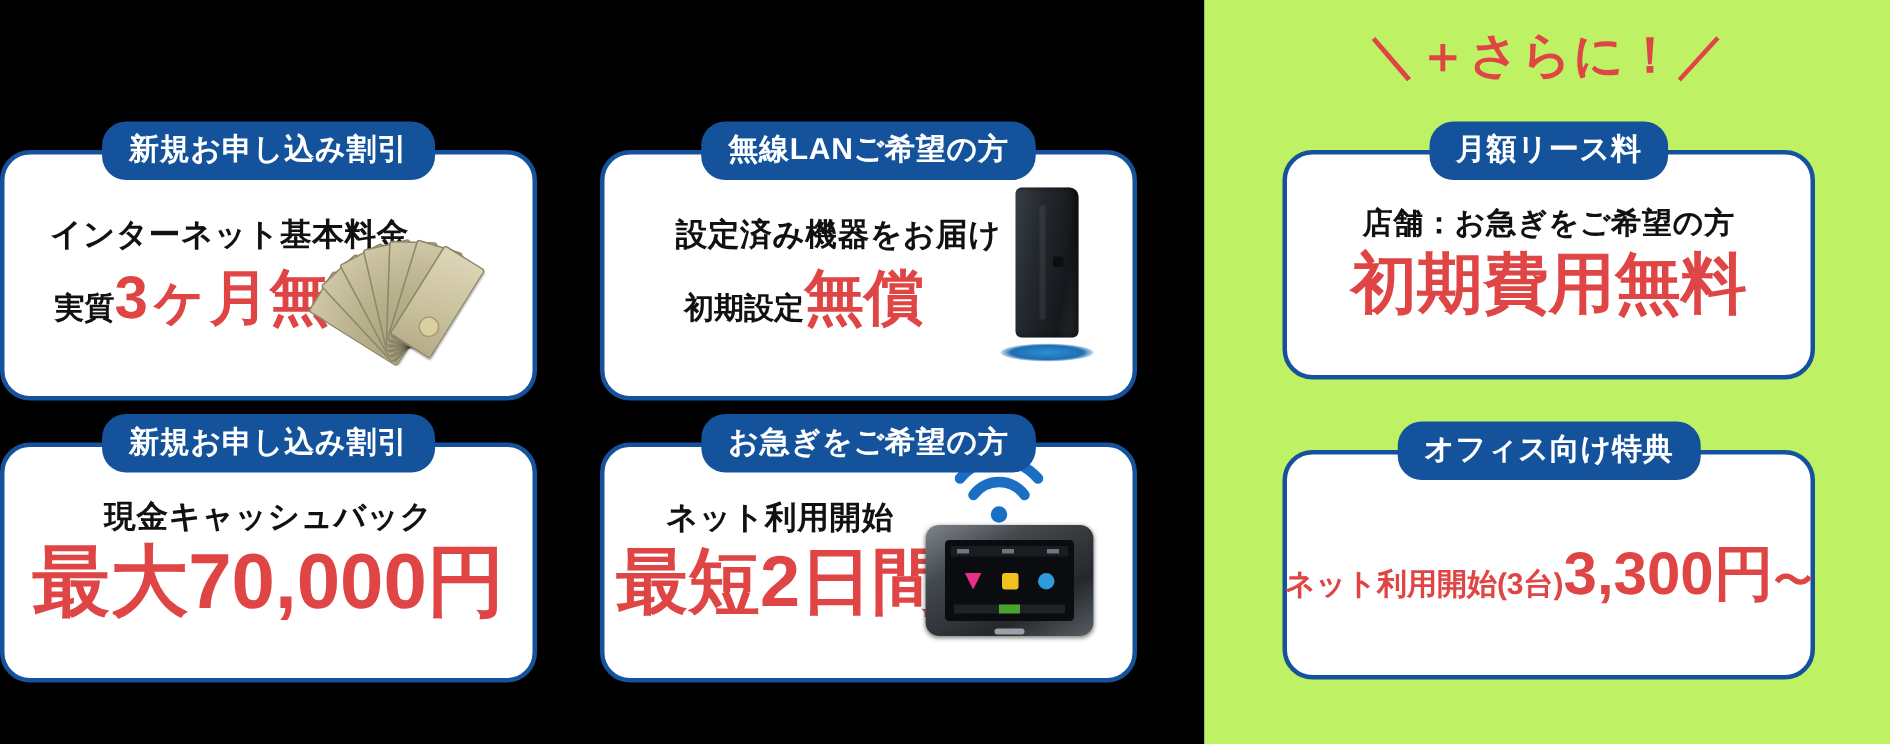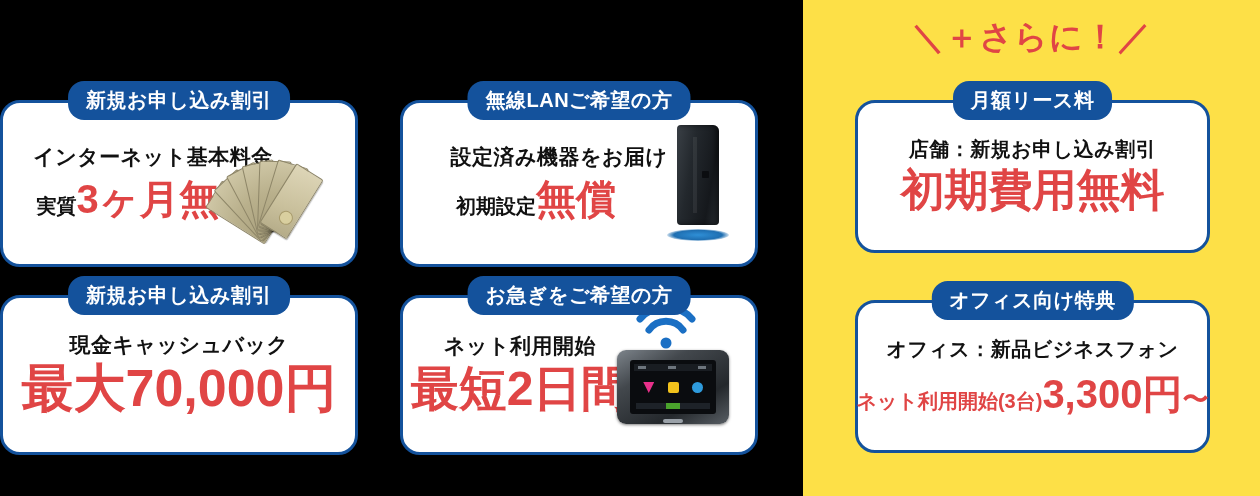--- a/index.html
+++ b/index.html
@@ -25,21 +25,21 @@
     width: 803px;
     height: 496px;
     background: #000000;
   }
   .right-panel {
     position: absolute;
     left: 803px;
     top: 0;
     width: 457px;
     height: 496px;
-    background: #fde047;
+    background: #bef264;
   }
 
   
   .card {
     position: absolute;
     background: #ffffff;
     border: 3px solid #14529c;
     border-radius: 20px;
     box-sizing: border-box;
   }
@@ -324,29 +324,28 @@
     </div>
   </div>
 
   <div class="right-panel">
 
     <div class="plus-header">＼＋さらに！／</div>
 
     <div class="card" id="card-shop">
       <div class="badge">月額リース料</div>
       <div class="card-body">
-        <div class="line-sub" style="font-size:20px;">店舗：新規お申し込み割引</div>
+        <div class="line-sub" style="font-size:20px;">店舗：お急ぎをご希望の方</div>
         <div class="big-red" style="margin-top:6px;font-size:44px;">初期費用無料</div>
       </div>
     </div>
 
     <div class="card" id="card-office">
       <div class="badge">オフィス向け特典</div>
       <div class="card-body">
-        <div class="line-sub" style="font-size:20px;">オフィス：新品ビジネスフォン</div>
         <div style="margin-top:12px;white-space:nowrap;line-height:1;">
           <span class="sm-red-prefix">ネット利用開始(3台)</span><span class="big-red" style="font-size:40px;">3,300円</span><span class="big-red" style="font-size:26px;">〜</span>
         </div>
       </div>
     </div>
   </div>
 
 </div>
 
 </body></html>

